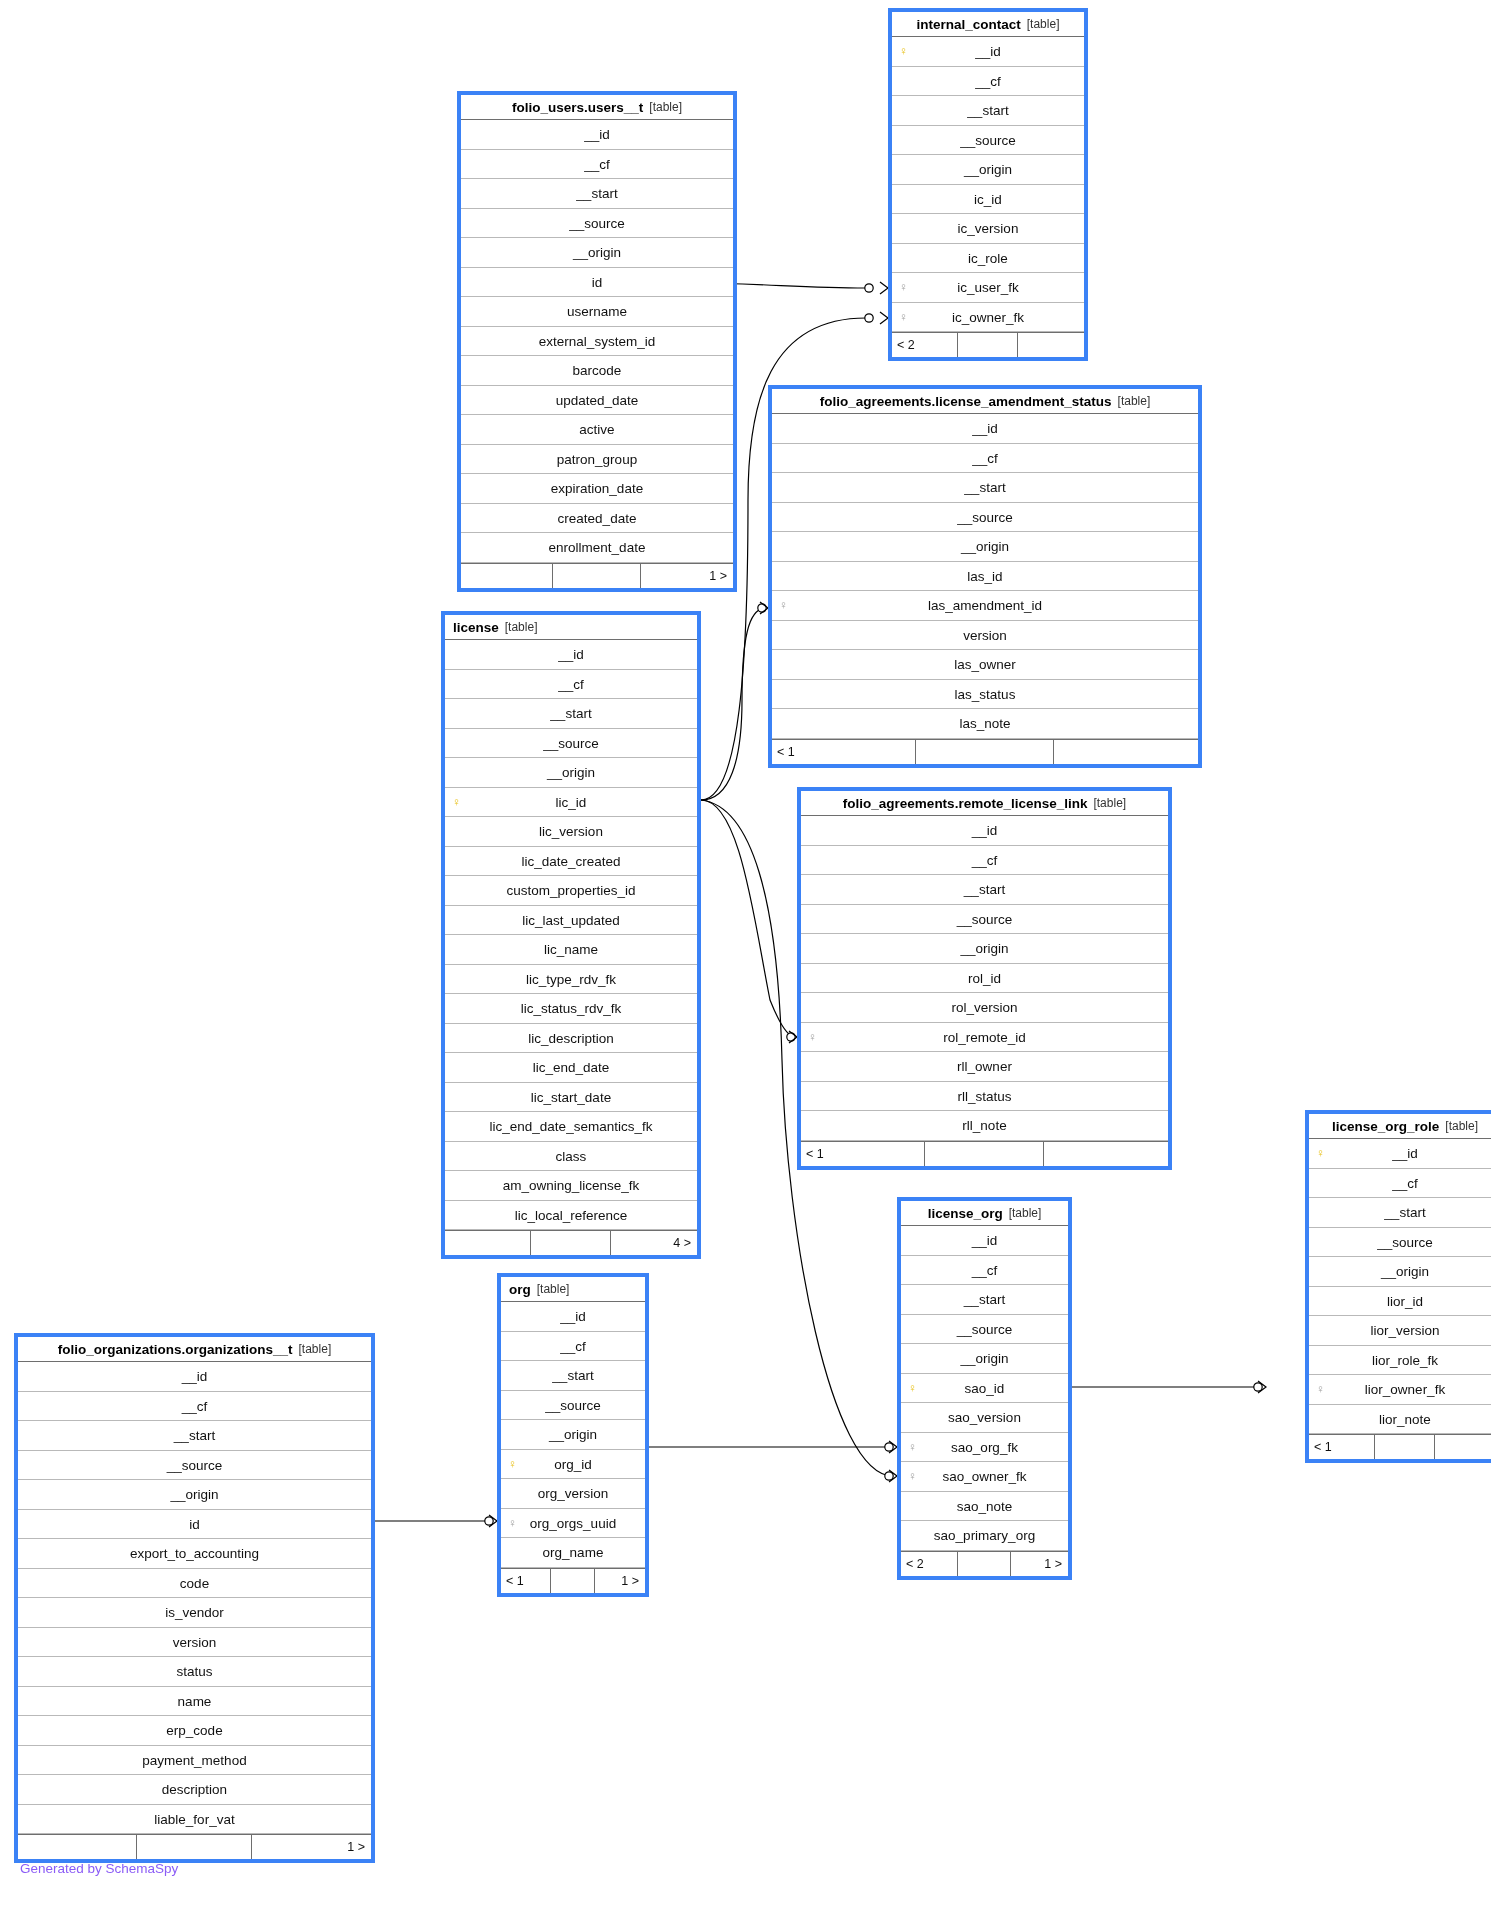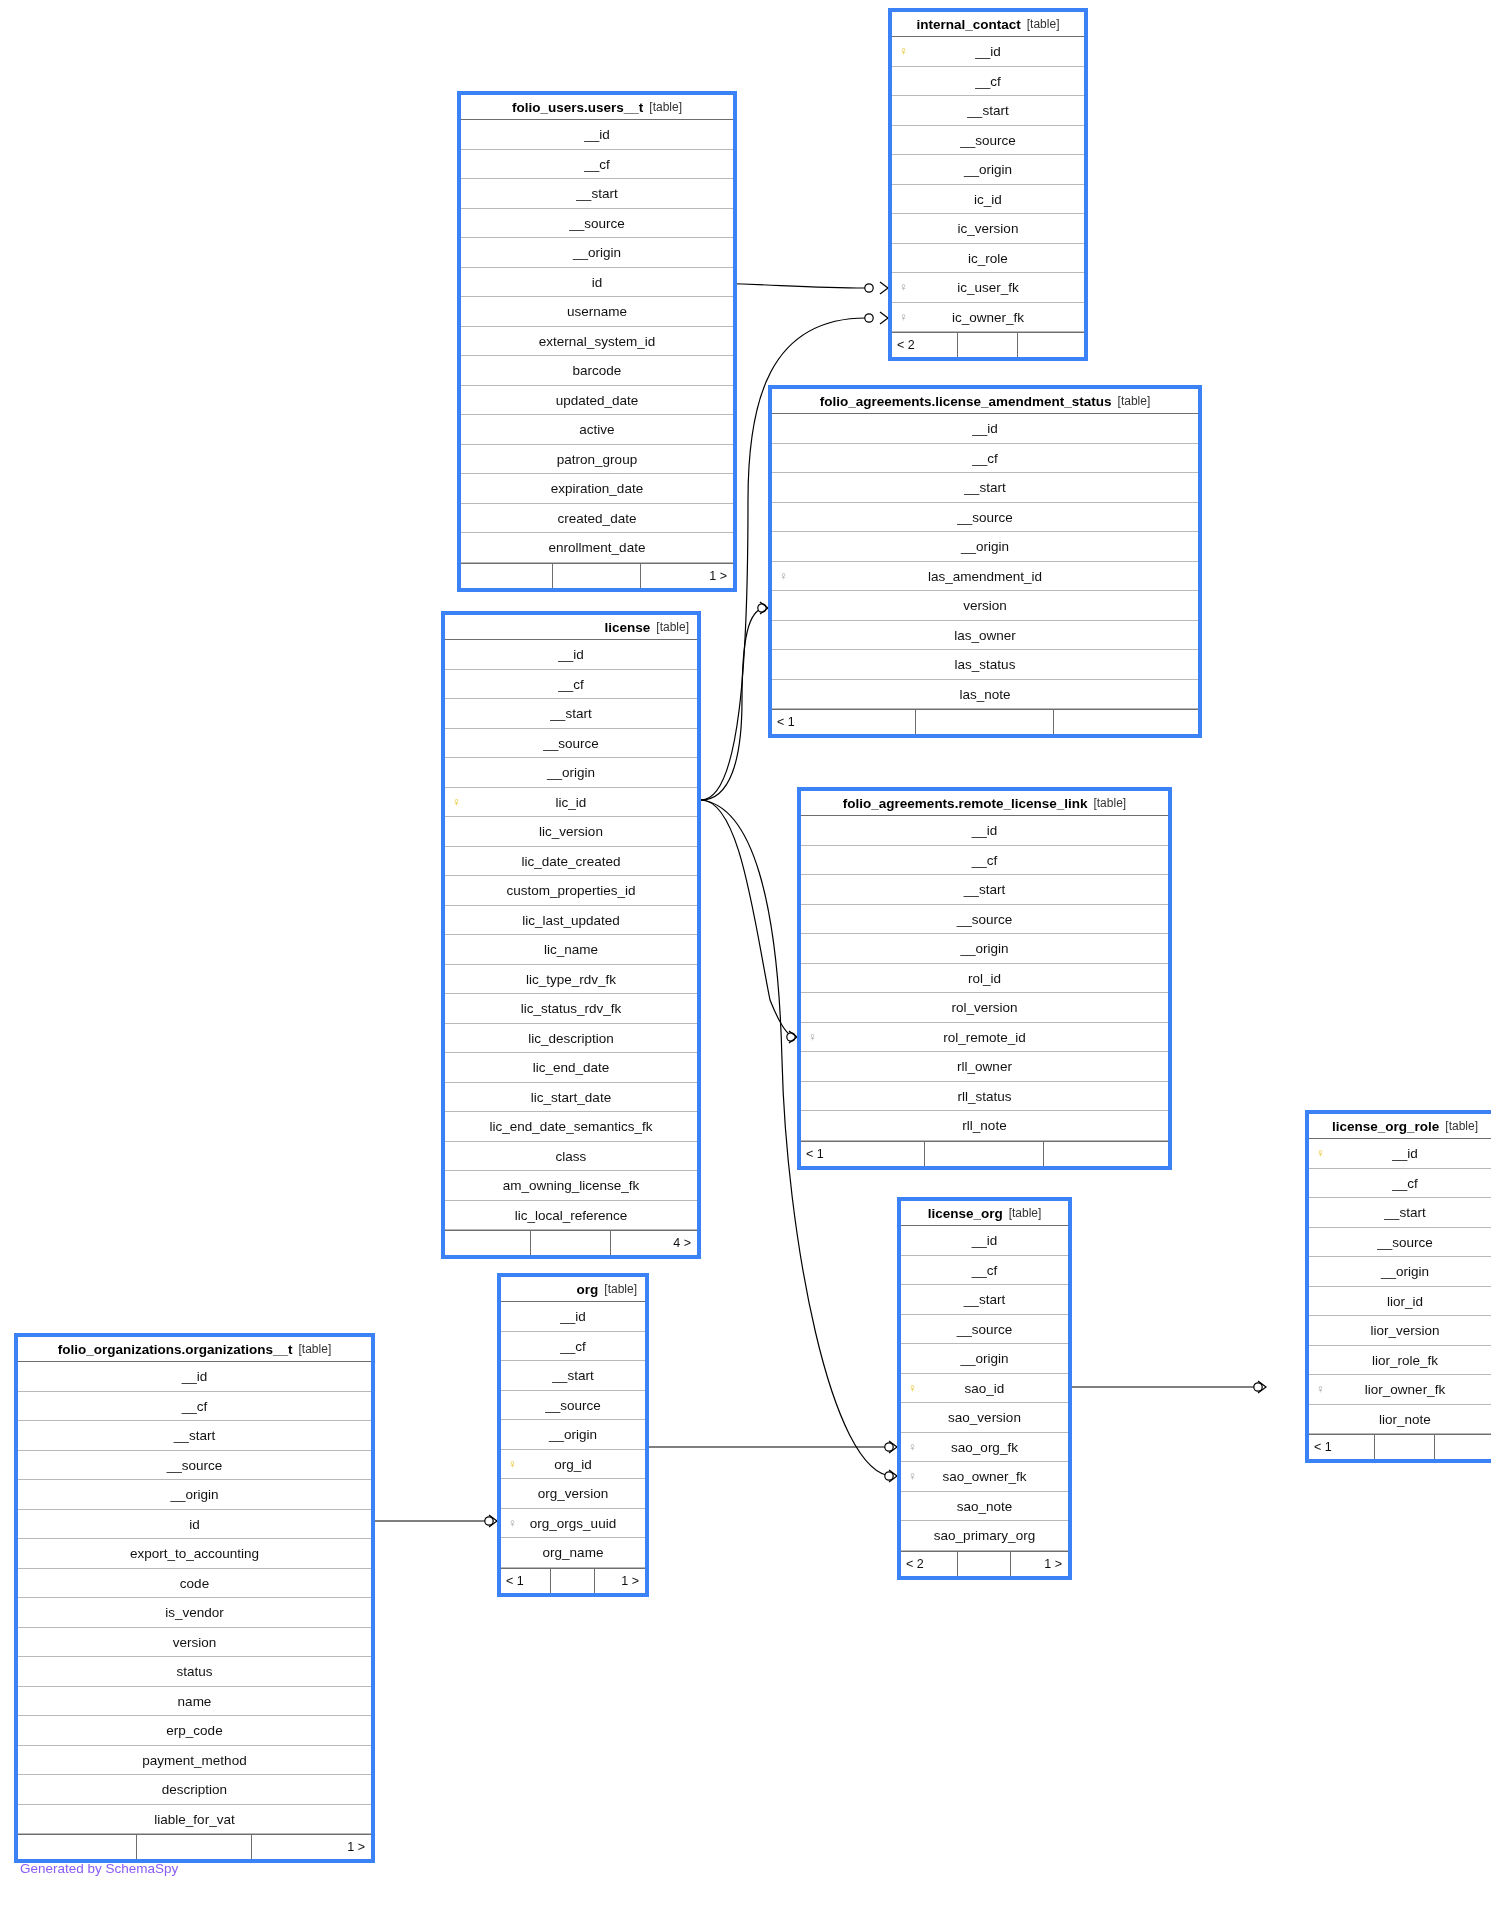--- a/index.html
+++ b/index.html
@@ -41,21 +41,21 @@
     justify-content: center;
     gap: 6px;
     height: 25px;
     border-bottom: 1px solid #6e6e6e;
     background: #ffffff;
     padding: 0 8px;
     box-sizing: border-box;
     white-space: nowrap;
   }
   .tbl-header.left {
-    justify-content: flex-end;
+    justify-content: flex-start;
   }
   .tbl-name {
     font-weight: bold;
     font-size: 13.5px;
     color: #000000;
   }
   .tbl-tag {
     font-size: 12px;
     color: #333333;
     font-weight: normal;
@@ -212,20 +212,21 @@
     <div class="table-box" style="left: 768px; top: 385px; width: 434px;">
       <div class="tbl-header">
         <span class="tbl-name">folio_agreements.license_amendment_status</span>
         <span class="tbl-tag">[table]</span>
       </div>
       <div class="tbl-row"><span>__id</span></div>
       <div class="tbl-row"><span>__cf</span></div>
       <div class="tbl-row"><span>__start</span></div>
       <div class="tbl-row"><span>__source</span></div>
       <div class="tbl-row"><span>__origin</span></div>
+      <div class="tbl-row"><span>las_id</span></div>
       <div class="tbl-row"><span class="key fk">♀</span><span>las_amendment_id</span></div>
       <div class="tbl-row"><span>version</span></div>
       <div class="tbl-row"><span>las_owner</span></div>
       <div class="tbl-row"><span>las_status</span></div>
       <div class="tbl-row"><span>las_note</span></div>
       <div class="tbl-footer">
         <div class="fleft">&lt; 1</div>
         <div class="fmid"></div>
         <div class="fright"></div>
       </div>

